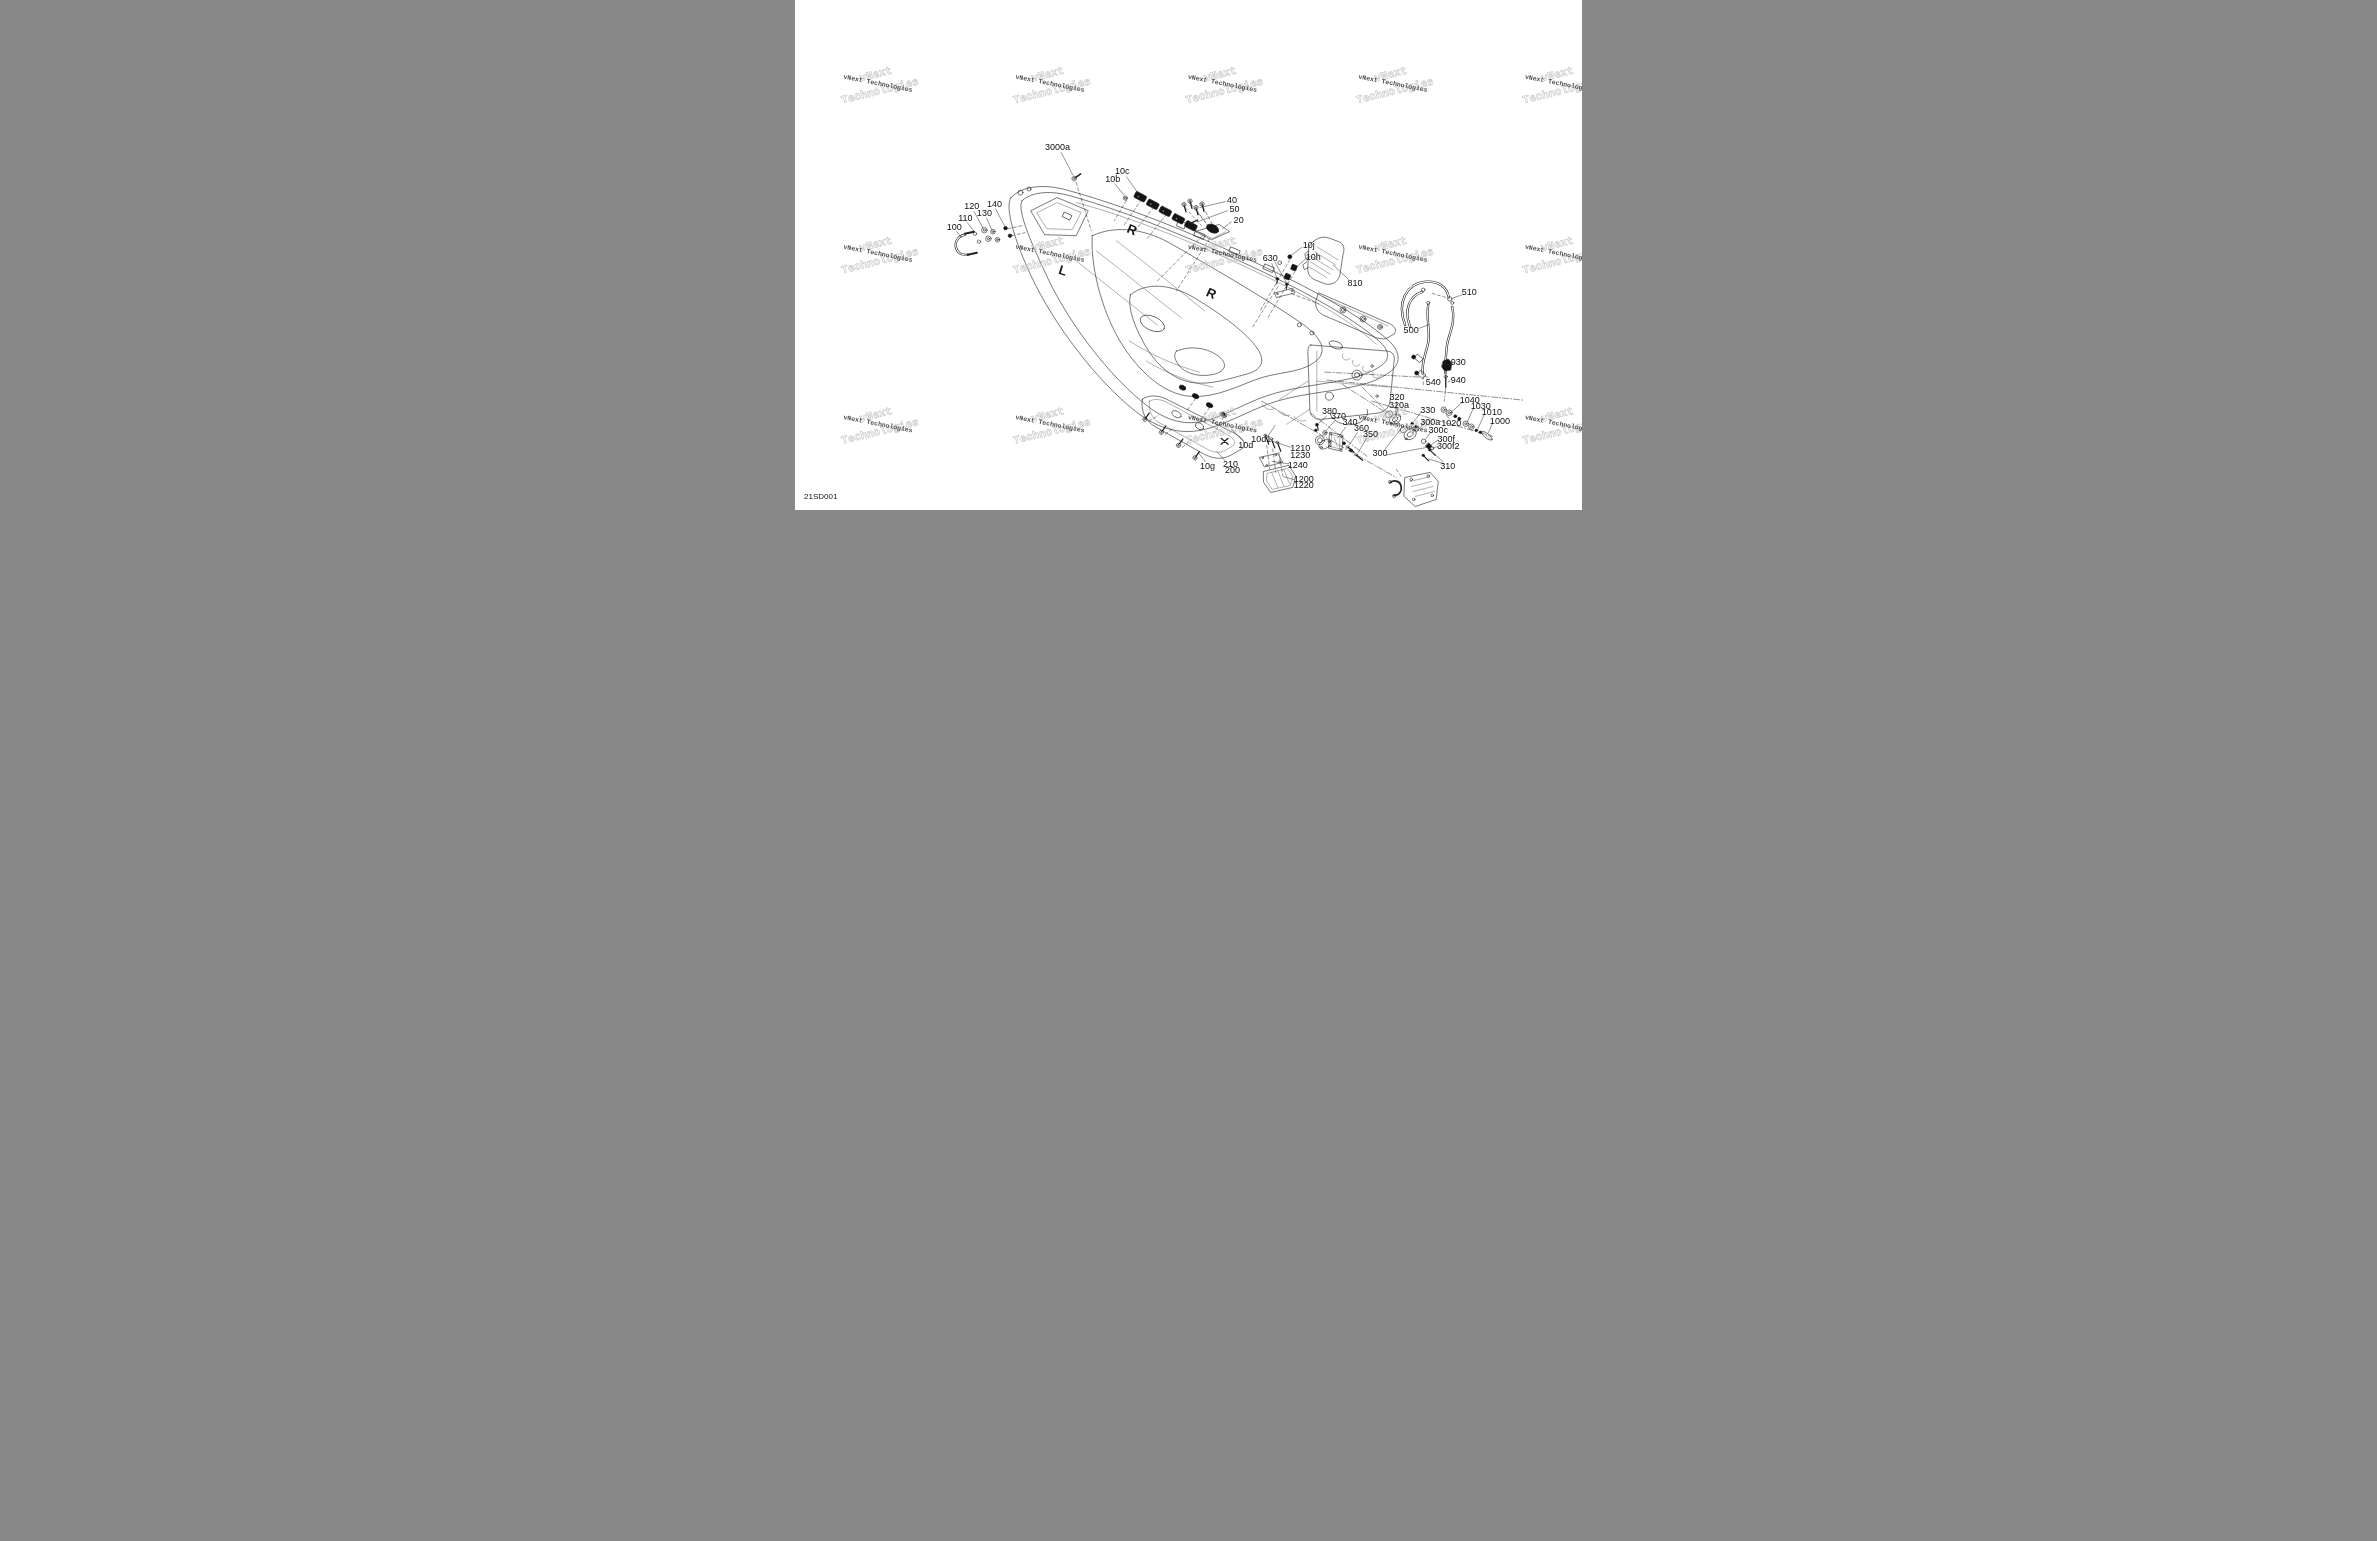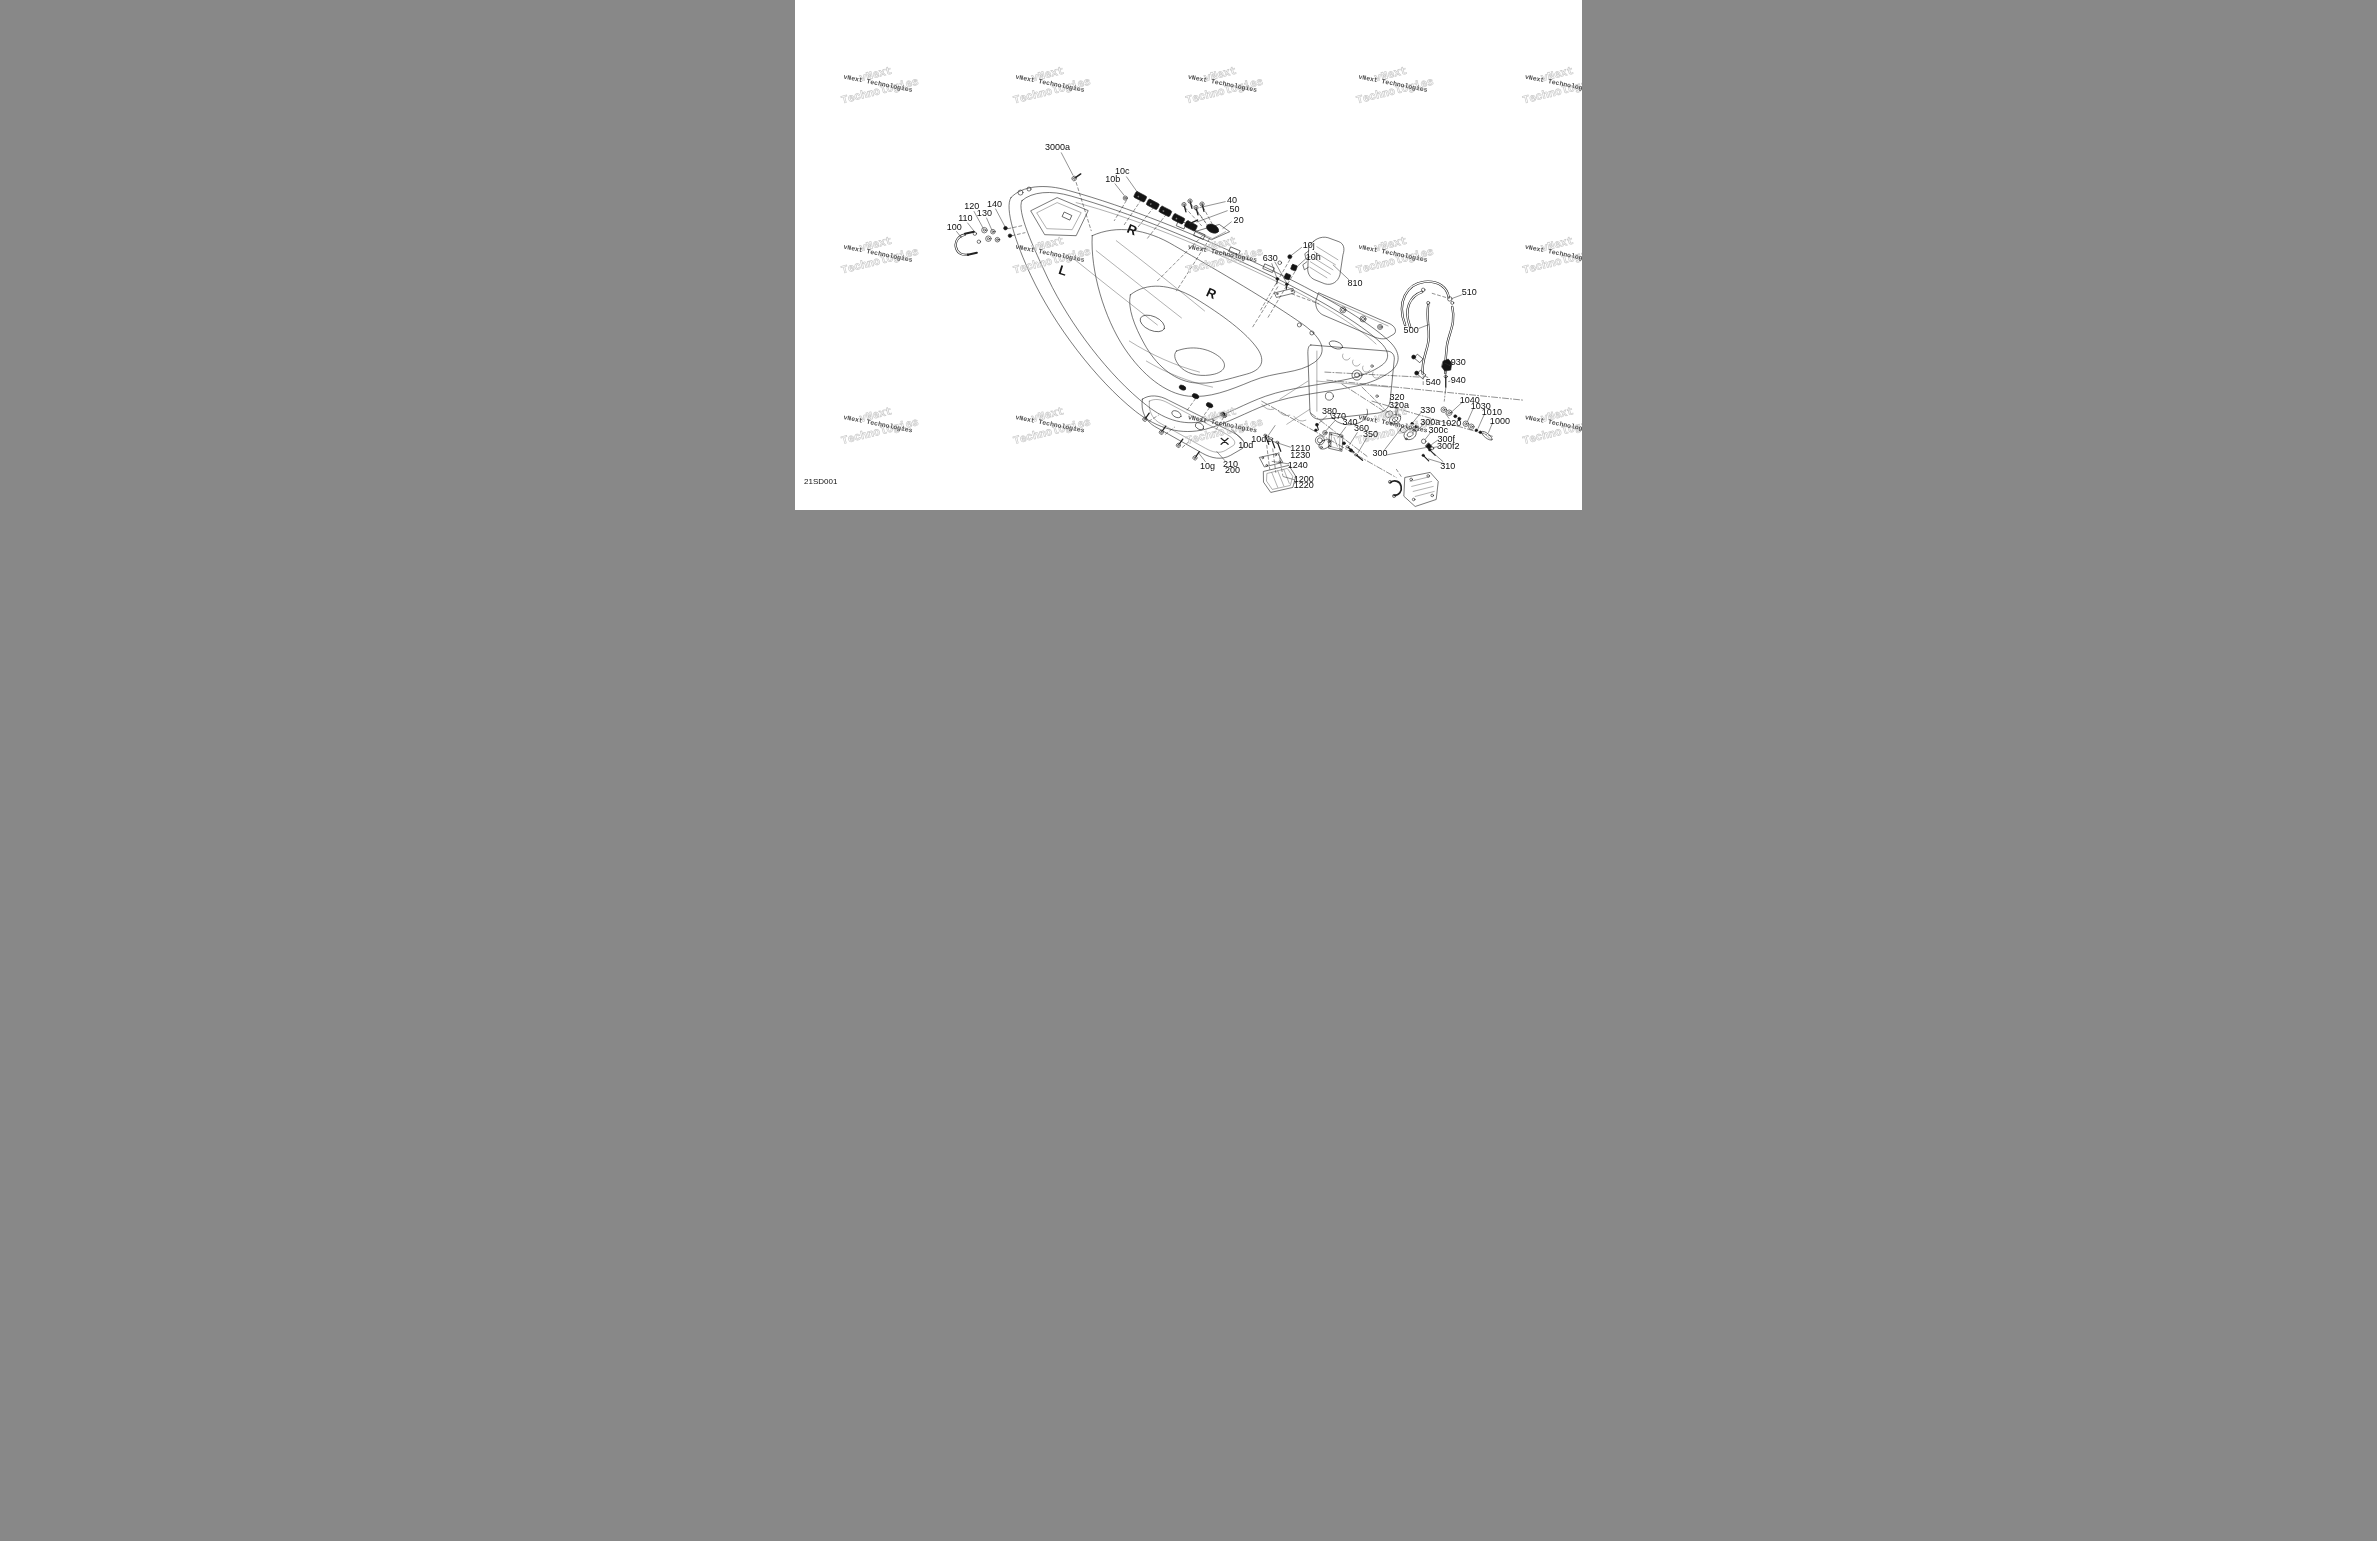--- a/index.html
+++ b/index.html
@@ -17,21 +17,21 @@
   .art .dashed{stroke-dasharray:6 5;stroke-width:1;}
   .art .dashdot{stroke-dasharray:12 4 2 4;stroke-width:1;}
   .art .hosewhite{stroke:#fff;stroke-width:2.2;}
   .art .hose{stroke:#222;stroke-width:4.6;}
   .plabel{font:18px "Liberation Sans",sans-serif;fill:#0e0e0e;text-anchor:middle;}
   .leader{stroke:#3c3c3c;stroke-width:1.1;}
   .wm-big{font:700 22px "Liberation Mono",monospace;fill:none;stroke:#c6c6c6;stroke-width:1.3px;text-anchor:middle;opacity:.95;}
   .wm-small{font:700 13px "Liberation Mono",monospace;fill:#3a3a3a;text-anchor:middle;opacity:.9;}
   .hull-letter{font:700 26px "Liberation Sans",sans-serif;fill:#161616;text-anchor:middle;}
   .diagram-code{
-    position:absolute;left:9px;bottom:24px;
+    position:absolute;left:9px;bottom:9px;
     font:8px "Liberation Sans",sans-serif;color:#111;
   }
 </style>
 </head>
 <body>
 
 <div class="stage">
 
   <svg width="787" height="510" viewBox="0 0 1568 1017">
 

